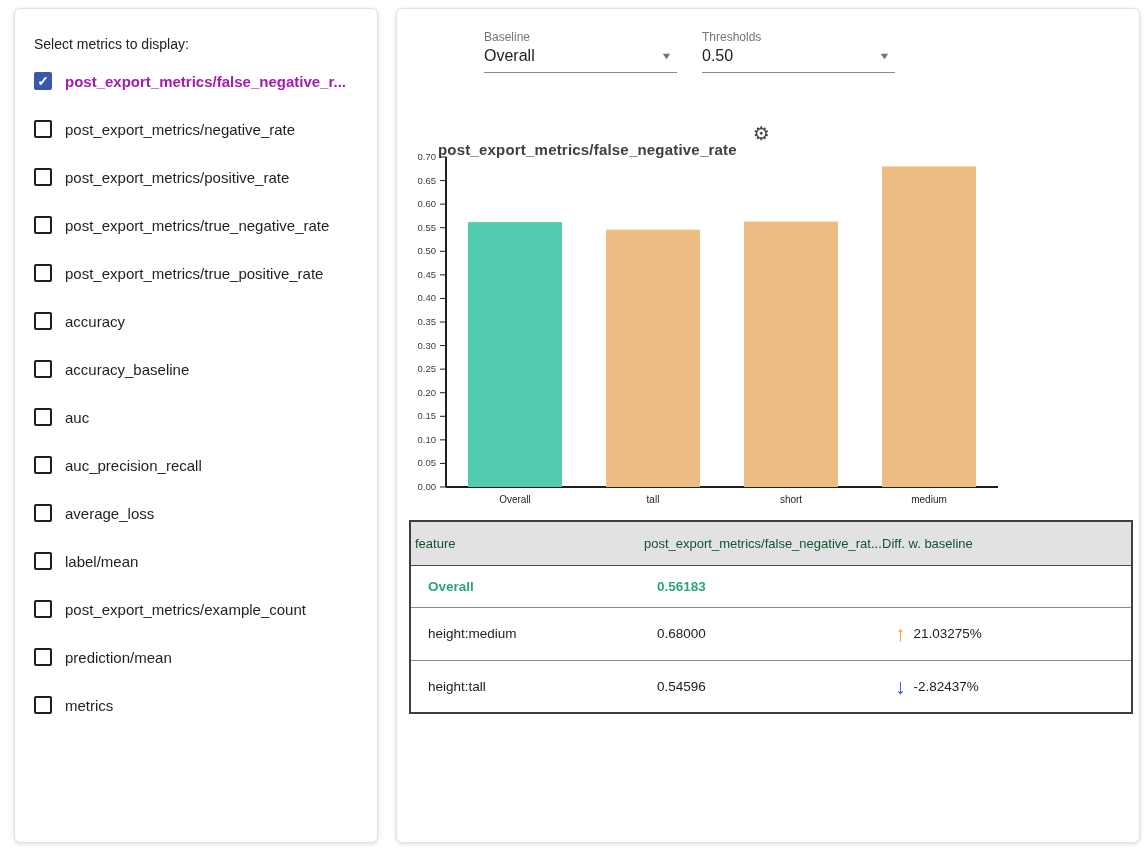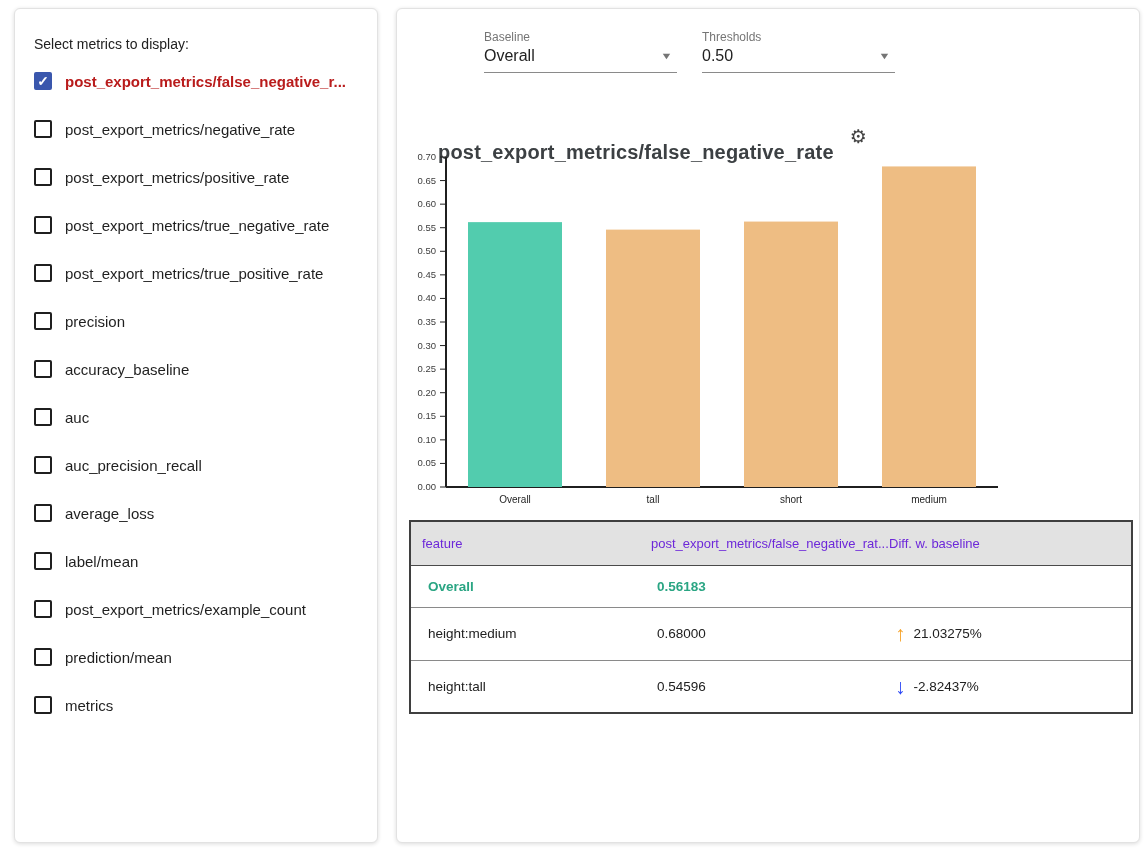--- a/index.html
+++ b/index.html
@@ -21,48 +21,48 @@
   .cb {
     width:18px; height:18px; flex:0 0 18px; border:2px solid #1f1f1f; border-radius:2px;
     background:#ffffff; display:flex; align-items:center; justify-content:center;
   }
   .cb.checked { background:#3a57ad; border-color:#3a57ad; }
   .cb .tick { color:#ffffff; font-size:14px; font-weight:bold; line-height:1; }
   .metric-label {
     margin-left:13px; font-size:15px; color:#1f1f1f; white-space:nowrap;
     overflow:hidden; text-overflow:ellipsis; max-width:300px;
   }
-  .metric-item.selected .metric-label { font-weight:bold; color:#b91c1c; }
+  .metric-item.selected .metric-label { font-weight:bold; color:#a21caf; }
 
   
   .controls { position:absolute; left:39px; top:21px; display:flex;margin-left:48px; }
   .select-field { position:relative; width:193px; margin-right:25px; cursor:pointer; }
   .select-label { font-size:12px; color:#757575; }
   .select-value-row {
     display:flex; align-items:center; justify-content:space-between;
     border-bottom:1px solid #8a8a8a; padding:3px 2px 7px 0;
   }
   .select-value { font-size:16px; color:#212121; }
   .select-arrow { font-size:9px; color:#757575; transform:scaleX(1.4); margin-right:4px; }
 
   
   .chart-header { position:absolute; left:41px; top:100px; display:flex; align-items:center; }
-  .chart-title { font-size:20px; font-weight:bold; color:#3c4043; letter-spacing:0.2px;margin-top:32px; }
+  .chart-title { font-size:15px; font-weight:bold; color:#3c4043; letter-spacing:0.2px;margin-top:32px; }
   .gear { margin-left:16px; font-size:19px; color:#424242; line-height:1; cursor:pointer; }
   .chart-wrap { position:absolute; left:0px; top:140px; width:744px; height:370px; }
 
   
   .metrics-table {
     position:absolute; left:12px; top:511px; width:722px;
     border:2px solid #3f3f3f; border-collapse:collapse; background:#ffffff;
     font-size:13.5px; color:#212121; table-layout:fixed;
   }
   .metrics-table th {
-    background:#e2e2e2; color:#6d28d9; font-weight:normal; font-size:13px;
-    text-align:left; height:44px; padding-left:11px;
+    background:#e2e2e2; color:#14532d; font-weight:normal; font-size:13px;
+    text-align:left; height:44px; padding-left:4px;
     border-bottom:1px solid #4a4a4a;
   }
   .metrics-table td { padding-left:17px; border-bottom:1px solid #8a8a8a; }
   .metrics-table tr:last-child td { border-bottom:none; }
   .metrics-table tr.row-baseline td { height:42px; }
   .metrics-table tr.row-slice td { height:53px; }
   .metrics-table .col-feature { width:230px; }
   .metrics-table .col-value   { width:238px; }
   .metrics-table .col-diff    { width:254px; }
   .baseline-text { color:#2aa583; font-weight:bold; }
@@ -97,21 +97,21 @@
         <div class="metric-item">
           <span class="cb"></span>
           <span class="metric-label">post_export_metrics/true_negative_rate</span>
         </div>
         <div class="metric-item">
           <span class="cb"></span>
           <span class="metric-label">post_export_metrics/true_positive_rate</span>
         </div>
         <div class="metric-item">
           <span class="cb"></span>
-          <span class="metric-label">precision</span>
+          <span class="metric-label">accuracy</span>
         </div>
         <div class="metric-item">
           <span class="cb"></span>
           <span class="metric-label">accuracy_baseline</span>
         </div>
         <div class="metric-item">
           <span class="cb"></span>
           <span class="metric-label">auc</span>
         </div>
         <div class="metric-item">

